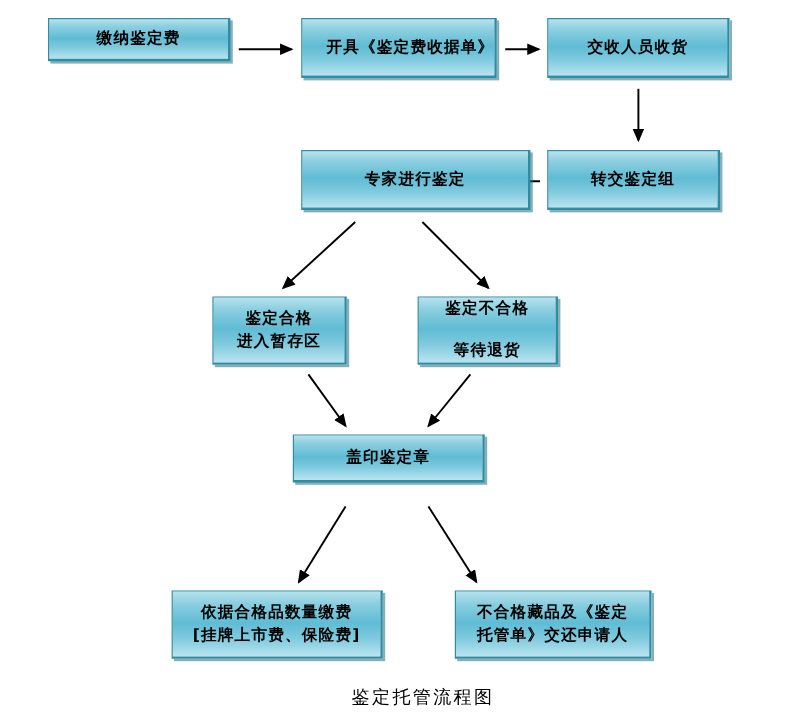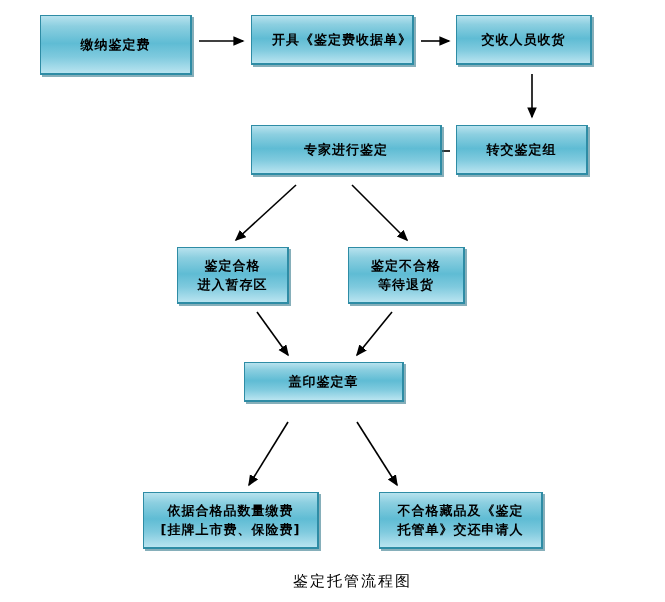--- a/index.html
+++ b/index.html
@@ -94,46 +94,46 @@
 
     <line x1="257" y1="312" x2="288" y2="355" stroke="#000000" stroke-width="1.6" marker-end="url(#arrowhead)"></line>
 
     <line x1="392" y1="312" x2="357" y2="355" stroke="#000000" stroke-width="1.6" marker-end="url(#arrowhead)"></line>
 
     <line x1="288" y1="422" x2="249" y2="485" stroke="#000000" stroke-width="1.6" marker-end="url(#arrowhead)"></line>
 
     <line x1="357" y1="422" x2="397" y2="485" stroke="#000000" stroke-width="1.6" marker-end="url(#arrowhead)"></line>
   </svg>
 
-  <div class="node" style="left:40px; top:15px; width:152px; height:60px;">
+  <div class="node" style="left:40px; top:15px; width:152px; height:36px;">
     <span class="node-line">缴纳鉴定费</span>
   </div>
 
   <div class="node" style="left:251px; top:15px; width:163px; height:50px;align-items:flex-end;">
     <span class="node-line">开具《鉴定费收据单》</span>
   </div>
 
-  <div class="node" style="left:456px; top:15px; width:136px; height:50px;">
+  <div class="node" style="left:456px; top:15px; width:152px; height:50px;">
     <span class="node-line">交收人员收货</span>
   </div>
 
-  <div class="node" style="left:456px; top:125px; width:132px; height:50px;">
+  <div class="node" style="left:456px; top:125px; width:144px; height:50px;">
     <span class="node-line">转交鉴定组</span>
   </div>
 
   <div class="node" style="left:251px; top:125px; width:191px; height:50px;">
     <span class="node-line">专家进行鉴定</span>
   </div>
 
   <div class="node" style="left:177px; top:247px; width:112px; height:57px;text-align:right;">
     <span class="node-line">鉴定合格</span>
     <span class="node-line">进入暂存区</span>
   </div>
 
-  <div class="node" style="left:348px; top:247px; width:117px; height:57px;">
+  <div class="node" style="left:348px; top:247px; width:117px; height:57px;justify-content:space-between;">
     <span class="node-line">鉴定不合格</span>
     <span class="node-line">等待退货</span>
   </div>
 
   <div class="node" style="left:244px; top:362px; width:160px; height:40px;">
     <span class="node-line">盖印鉴定章</span>
   </div>
 
   <div class="node" style="left:143px; top:492px; width:176px; height:57px;">
     <span class="node-line">依据合格品数量缴费</span>

